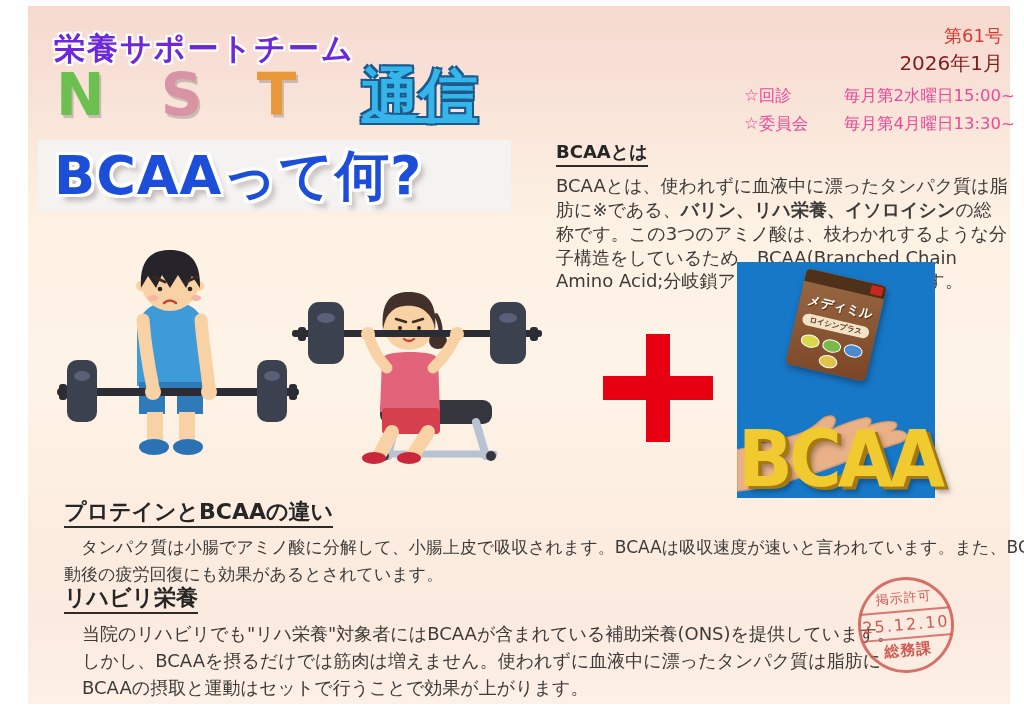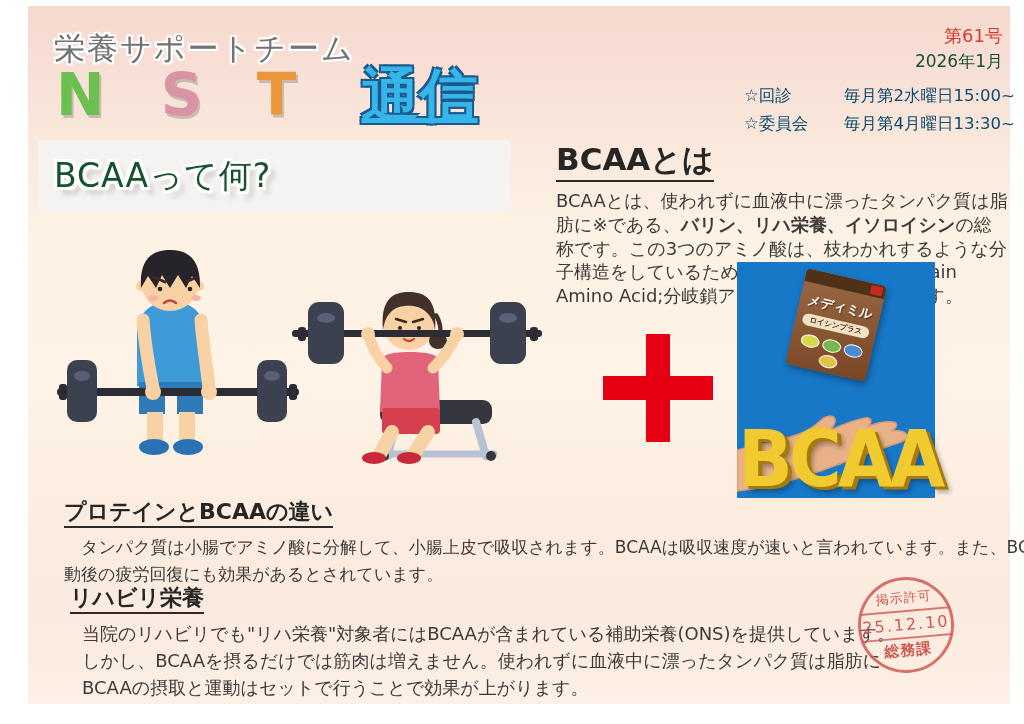--- a/index.html
+++ b/index.html
@@ -2,55 +2,55 @@
 <html><head>
 <meta charset="utf-8">
 <style>
   html,body{margin:0;padding:0;background:#fff;}
   .page{position:relative;width:1024px;height:724px;background:#ffffff;overflow:hidden;
         font-family:"DejaVu Sans",sans-serif;color:#3f3e3c;}
   .sheet{position:absolute;left:28px;top:6px;width:982px;height:698px;
          background:linear-gradient(180deg,#f6d9cf 0%,#f8e0d6 10%,#f9e7da 18%,#fdf2e4 32%,
                     #fdf3e6 55%,#fcecdf 75%,#fbeadf 88%,#fdf0e6 100%);}
   
-  .org-title{position:absolute;left:54px;top:28px;font-size:31px;font-weight:normal;
-     color:#737373;letter-spacing:2px;
+  .org-title{position:absolute;left:54px;top:28px;font-size:31px;font-weight:bold;
+     color:#6d28d9;letter-spacing:2px;
      text-shadow:-2px -2px 0 #fff,2px -2px 0 #fff,-2px 2px 0 #fff,2px 2px 0 #fff,
                  0 2px 0 #fff,2px 0 0 #fff,0 -2px 0 #fff,-2px 0 0 #fff;}
   .nst{position:absolute;left:56px;top:62px;font-size:58px;font-weight:bold;line-height:66px;white-space:nowrap;}
   .nst span{display:inline-block;text-shadow:2px 3px 0 rgba(0,0,0,.18);}
   .nst .n{color:#6cc04f;}
   .nst .s{color:#d894a4;margin-left:36px;}
   .nst .t{color:#e9973b;margin-left:34px;}
   .nst .suffix{color:#35b5ea;margin-left:45px;
      text-shadow:-2px -2px 0 #1c5a8c,2px -2px 0 #1c5a8c,-2px 2px 0 #1c5a8c,2px 2px 0 #1c5a8c;text-decoration:underline;}
   .issue-no{position:absolute;left:700px;top:24px;width:303px;text-align:right;
      font-size:18px;color:#d43a2f;}
   .issue-date{position:absolute;left:700px;top:50px;width:303px;text-align:right;
-     font-size:17px;color:#14532d;}
-  .schedule{position:absolute;left:744px;top:82px;font-size:16.5px;color:#0c4a6e;}
+     font-size:20px;color:#7f1d1d;}
+  .schedule{position:absolute;left:744px;top:82px;font-size:16.5px;color:#ec4899;}
   .schedule .row{display:flex;line-height:28px;}
   .schedule .lbl{width:100px;}
   
   .banner{position:absolute;left:38px;top:140px;width:473px;height:71px;background:#f4f3f1;}
-  .headline{position:absolute;left:16px;top:0;line-height:71px;font-size:33px;font-weight:400;
-     color:#14532d;letter-spacing:1px;white-space:nowrap;
+  .headline{position:absolute;left:16px;top:0;line-height:71px;font-size:54px;font-weight:700;
+     color:#1d4ed8;letter-spacing:1px;white-space:nowrap;
      text-shadow:-3px -3px 0 #fff,3px -3px 0 #fff,-3px 3px 0 #fff,3px 3px 0 #fff,
         0 3px 0 #fff,3px 0 0 #fff,0 -3px 0 #fff,-3px 0 0 #fff,6px 7px 5px rgba(110,90,90,.35);}
   
   .sec-heading{display:inline-block;font-weight:bold;color:#262626;
      border-bottom:2.5px solid #2b2b2b;padding-bottom:2px;line-height:1.15;}
   .about{position:absolute;left:556px;top:142px;width:452px;}
-  .about .sec-heading{font-size:31px;}
+  .about .sec-heading{font-size:18px;}
   .about p{margin:7px 0 0 0;font-size:18px;line-height:1.33;color:#3c3b39;}
   .about .b{font-weight:bold;}
   .difference{position:absolute;left:64px;top:499px;}
   .difference .sec-heading{font-size:22px;}
   .rehab{position:absolute;left:64px;top:585px;}
-  .rehab .sec-heading{font-size:22px;margin-left:6px;}
+  .rehab .sec-heading{font-size:22px;}
   .line{white-space:pre;font-size:17px;line-height:27px;color:#3c3b39;}
   .rehab .line{font-size:18px;}
   .lines{margin-top:6px;}
   
   .man-svg{position:absolute;left:57px;top:246px;}
   .woman-svg{position:absolute;left:292px;top:286px;}
   
   .plus{position:absolute;left:603px;top:334px;width:110px;height:108px;}
   .plus .h{position:absolute;left:0;top:42px;width:110px;height:24px;background:#e60012;}
   .plus .v{position:absolute;left:43px;top:0;width:24px;height:108px;background:#e60012;}

